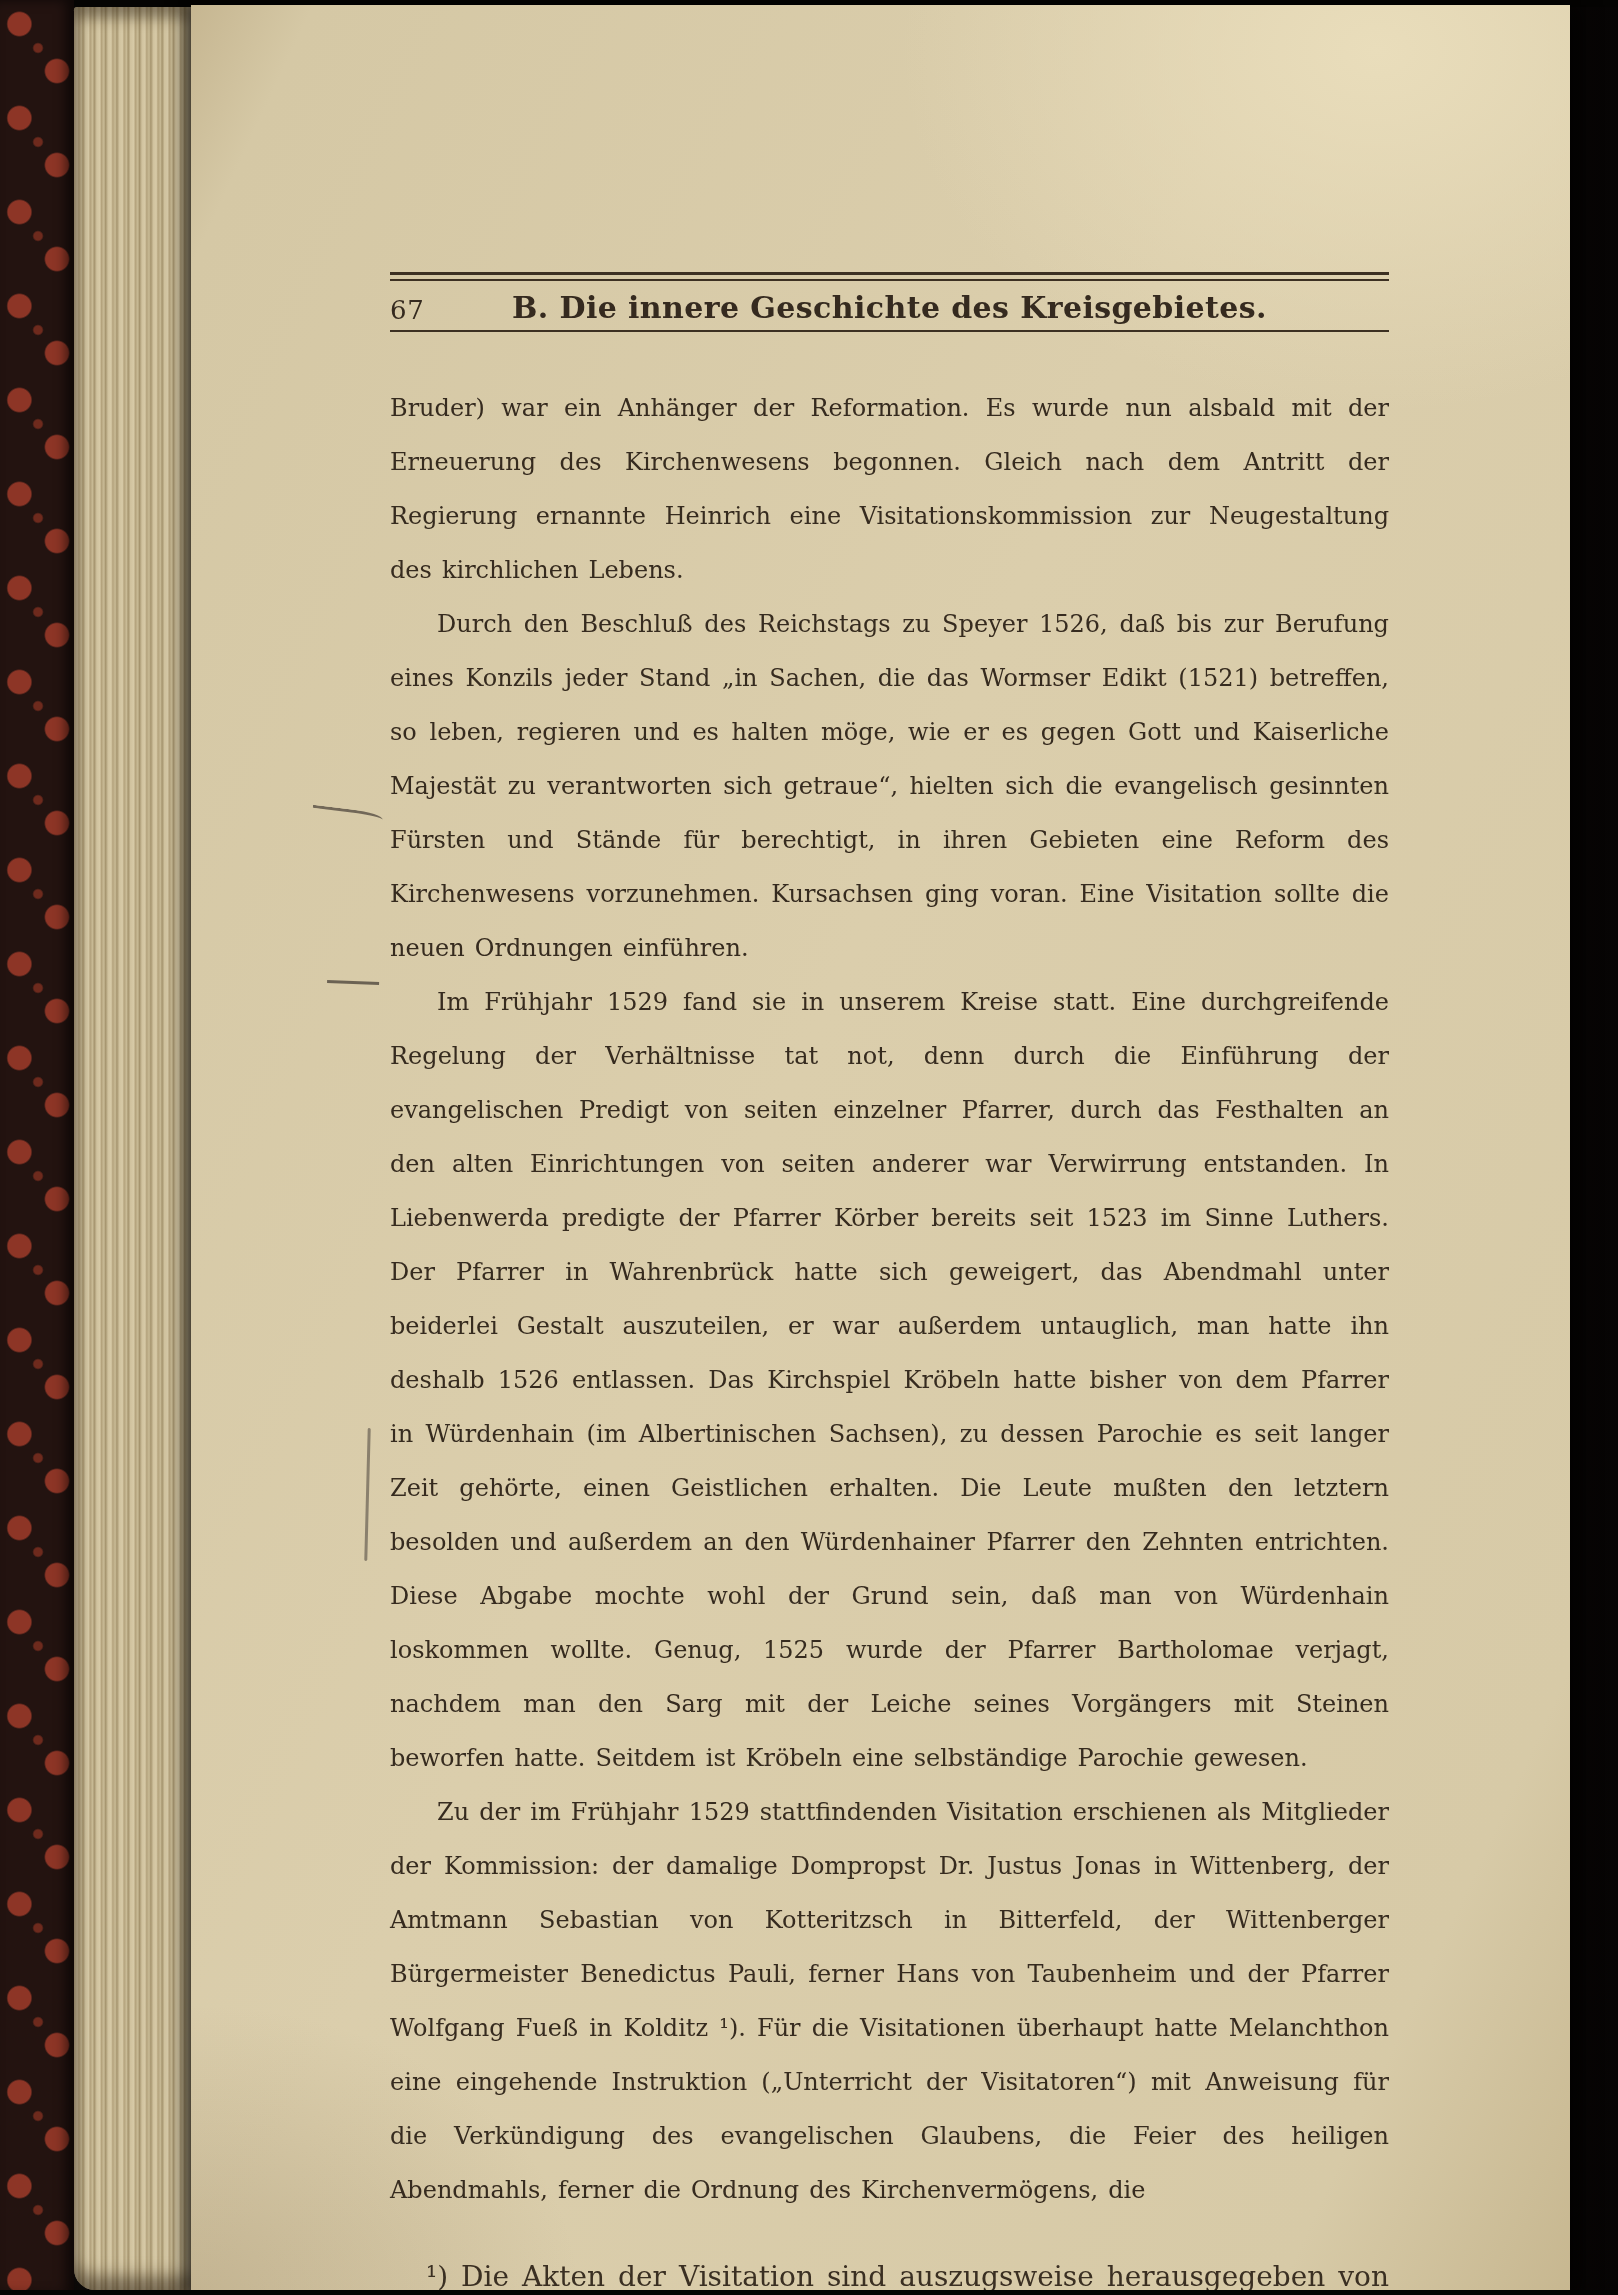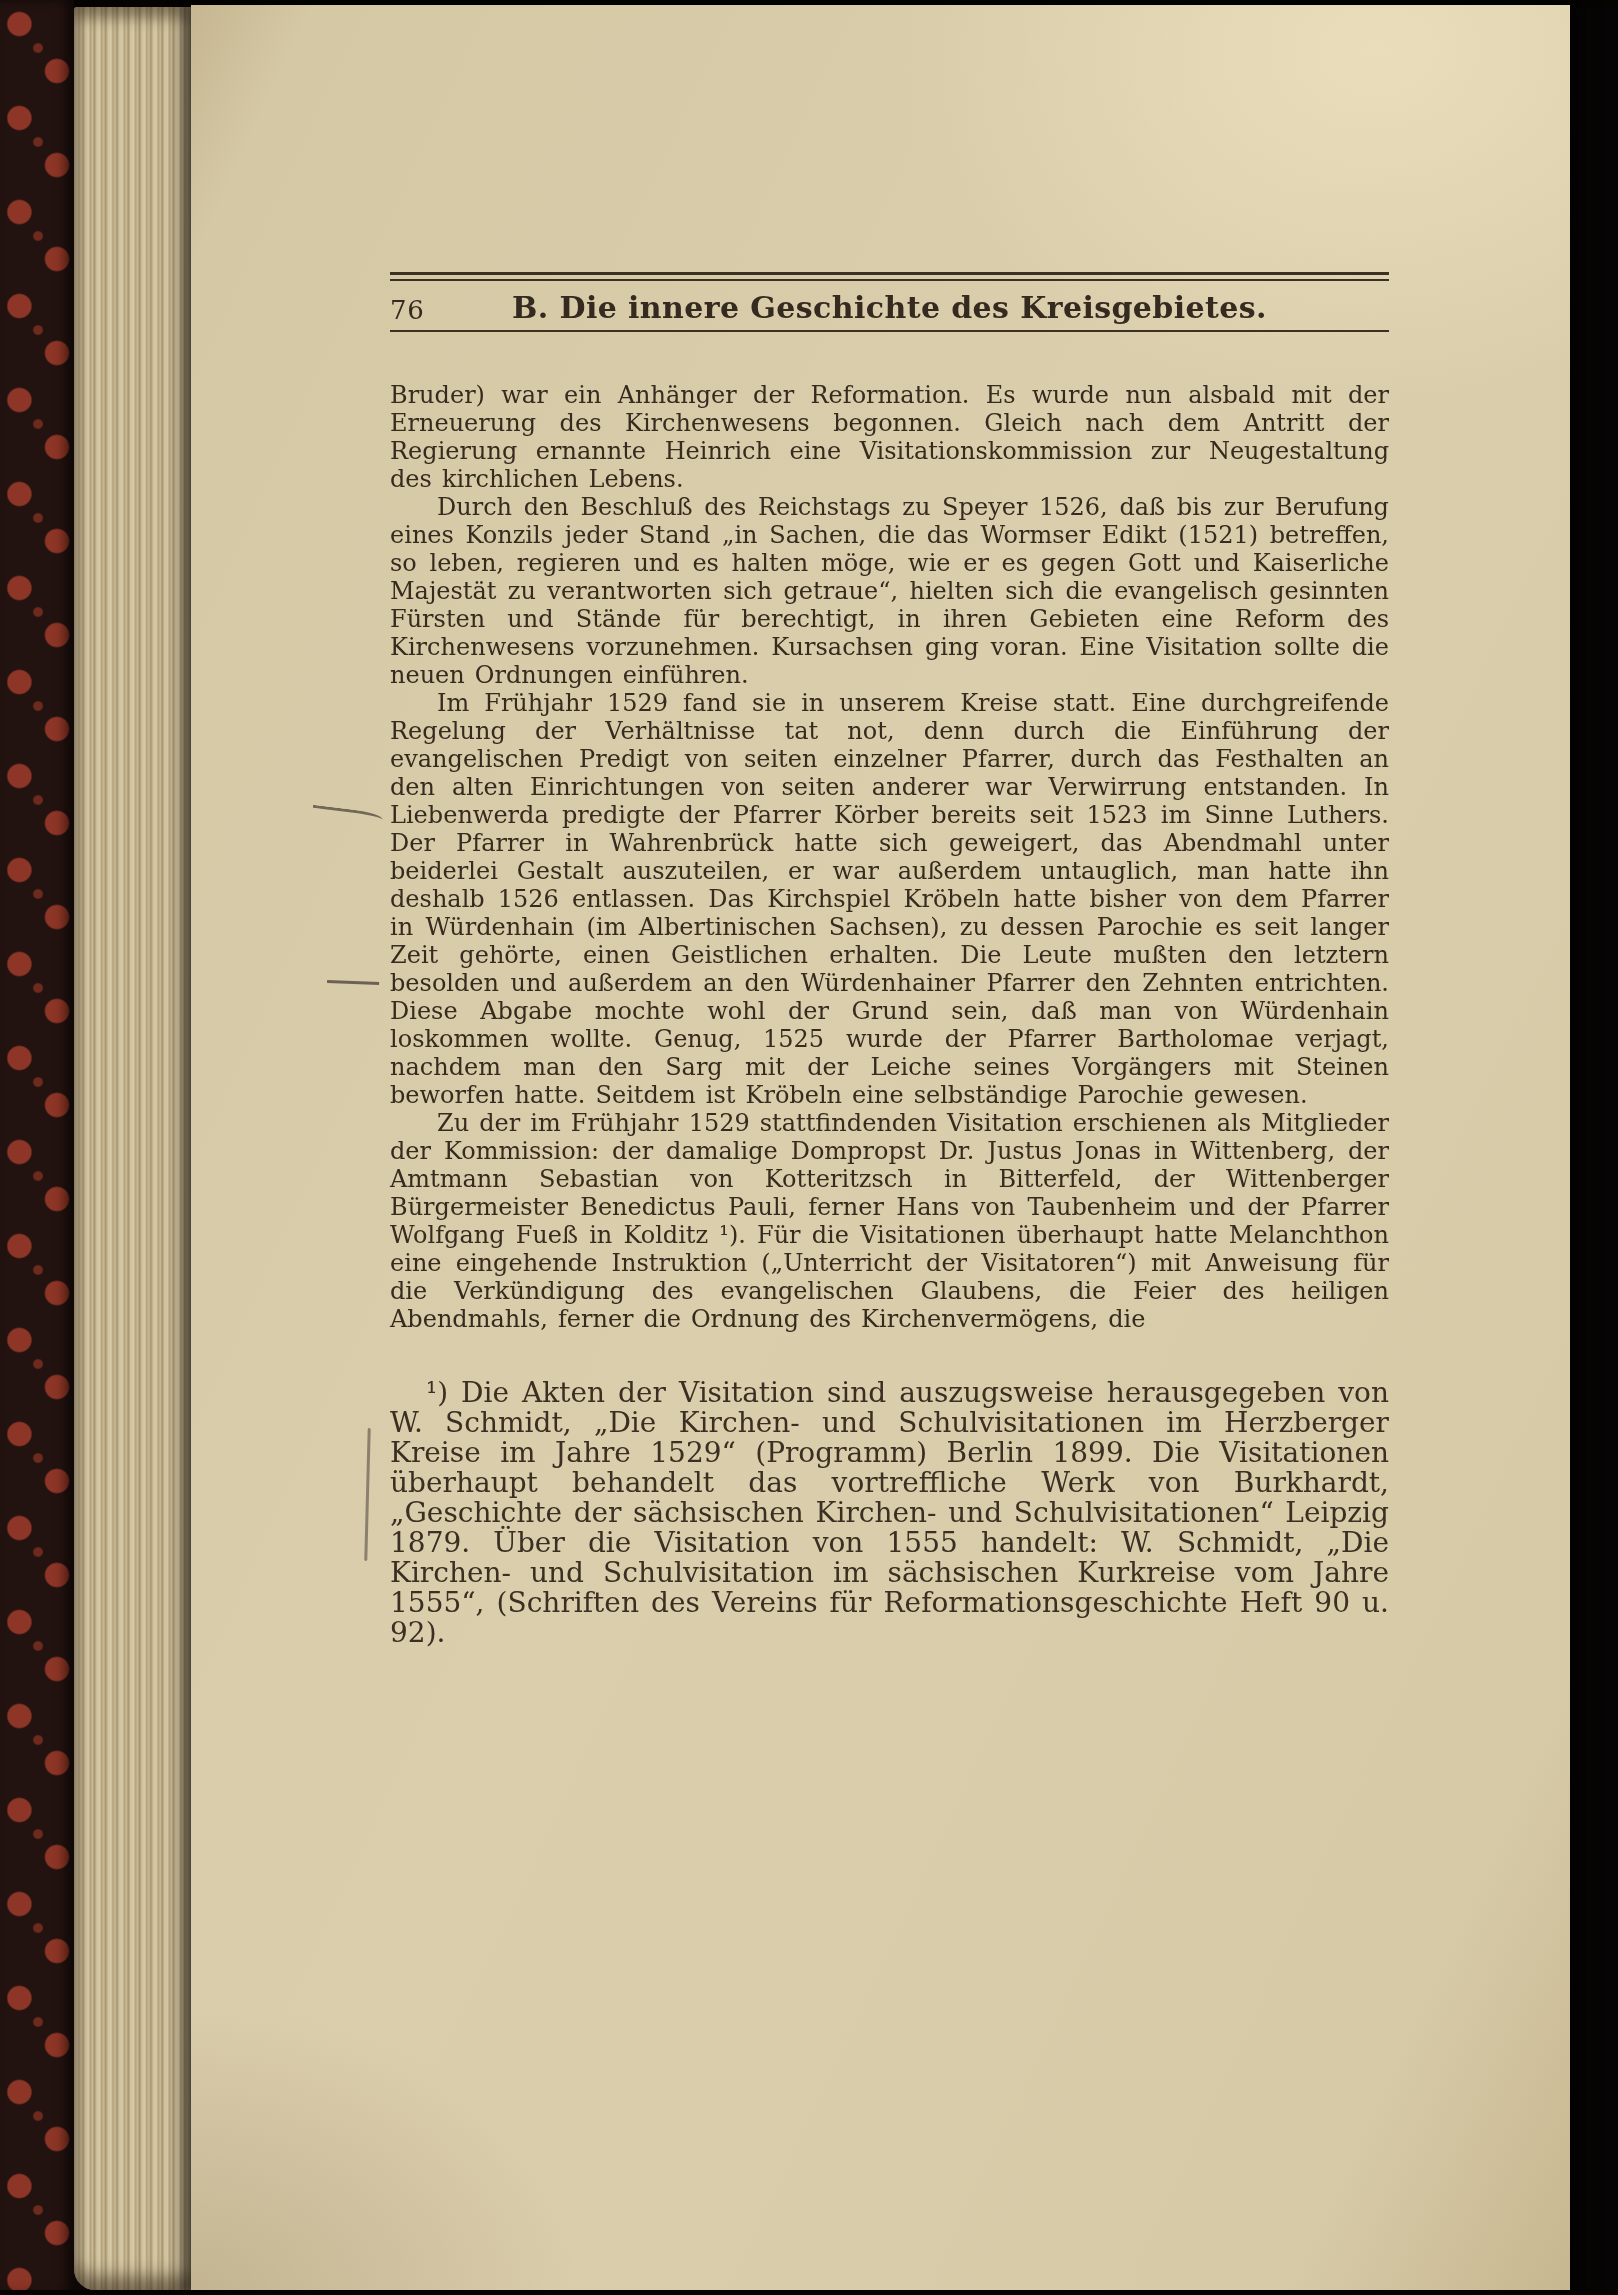--- a/index.html
+++ b/index.html
@@ -84,21 +84,21 @@
     font-weight: bold;
     letter-spacing: 0.4px;
   }
   .rule-single {
     border-top: 2.4px solid #3c3022;
   }
   
   .body-text {
     margin-top: 49px;
     font-size: 24px;
-    line-height: 28px;
+    line-height: 54px;
     text-align: justify;
     word-spacing: 2.4px;
     color: #362b1f;
   }
   .body-text p { text-indent: 47px; }
   .body-text p.no-indent { text-indent: 0; }
   
   .footnote {
     margin-top: 45px;
     font-size: 28px;
@@ -151,21 +151,21 @@
 
   <div class="page-stack"></div>
 
   <div class="page">
 
     <div class="text-col">
 
       <div class="rule-double"></div>
 
       <div class="header-row">
-        <span class="page-number">76</span>
+        <span class="page-number">67</span>
         <span class="running-header">B. Die innere Geschichte des Kreisgebietes.</span>
       </div>
 
       <div class="rule-single"></div>
 
       <div class="body-text">
         <p class="no-indent">Bruder) war ein Anhänger der Reformation. Es wurde nun alsbald mit der Erneuerung des Kirchenwesens begonnen. Gleich nach dem Antritt der Regierung ernannte Heinrich eine Visitationskommission zur Neugestaltung des kirchlichen Lebens.</p>
         <p>Durch den Beschluß des Reichstags zu Speyer 1526, daß bis zur Berufung eines Konzils jeder Stand „in Sachen, die das Wormser Edikt (1521) betreffen, so leben, regieren und es halten möge, wie er es gegen Gott und Kaiserliche Majestät zu verantworten sich getraue“, hielten sich die evangelisch gesinnten Fürsten und Stände für berechtigt, in ihren Gebieten eine Reform des Kirchenwesens vorzunehmen. Kursachsen ging voran. Eine Visitation sollte die neuen Ordnungen einführen.</p>
         <p>Im Frühjahr 1529 fand sie in unserem Kreise statt. Eine durchgreifende Regelung der Verhältnisse tat not, denn durch die Einführung der evangelischen Predigt von seiten einzelner Pfarrer, durch das Festhalten an den alten Einrichtungen von seiten anderer war Verwirrung entstanden. In Liebenwerda predigte der Pfarrer Körber bereits seit 1523 im Sinne Luthers. Der Pfarrer in Wahrenbrück hatte sich geweigert, das Abendmahl unter beiderlei Gestalt auszuteilen, er war außerdem untauglich, man hatte ihn deshalb 1526 entlassen. Das Kirchspiel Kröbeln hatte bisher von dem Pfarrer in Würdenhain (im Albertinischen Sachsen), zu dessen Parochie es seit langer Zeit gehörte, einen Geistlichen erhalten. Die Leute mußten den letztern besolden und außerdem an den Würdenhainer Pfarrer den Zehnten entrichten. Diese Abgabe mochte wohl der Grund sein, daß man von Würdenhain loskommen wollte. Genug, 1525 wurde der Pfarrer Bartholomae verjagt, nachdem man den Sarg mit der Leiche seines Vorgängers mit Steinen beworfen hatte. Seitdem ist Kröbeln eine selbständige Parochie gewesen.</p>
         <p>Zu der im Frühjahr 1529 stattfindenden Visitation erschienen als Mitglieder der Kommission: der damalige Dompropst Dr. Justus Jonas in Wittenberg, der Amtmann Sebastian von Kotteritzsch in Bitterfeld, der Wittenberger Bürgermeister Benedictus Pauli, ferner Hans von Taubenheim und der Pfarrer Wolfgang Fueß in Kolditz ¹). Für die Visitationen überhaupt hatte Melanchthon eine eingehende Instruktion („Unterricht der Visitatoren“) mit Anweisung für die Verkündigung des evangelischen Glaubens, die Feier des heiligen Abendmahls, ferner die Ordnung des Kirchenvermögens, die</p>

